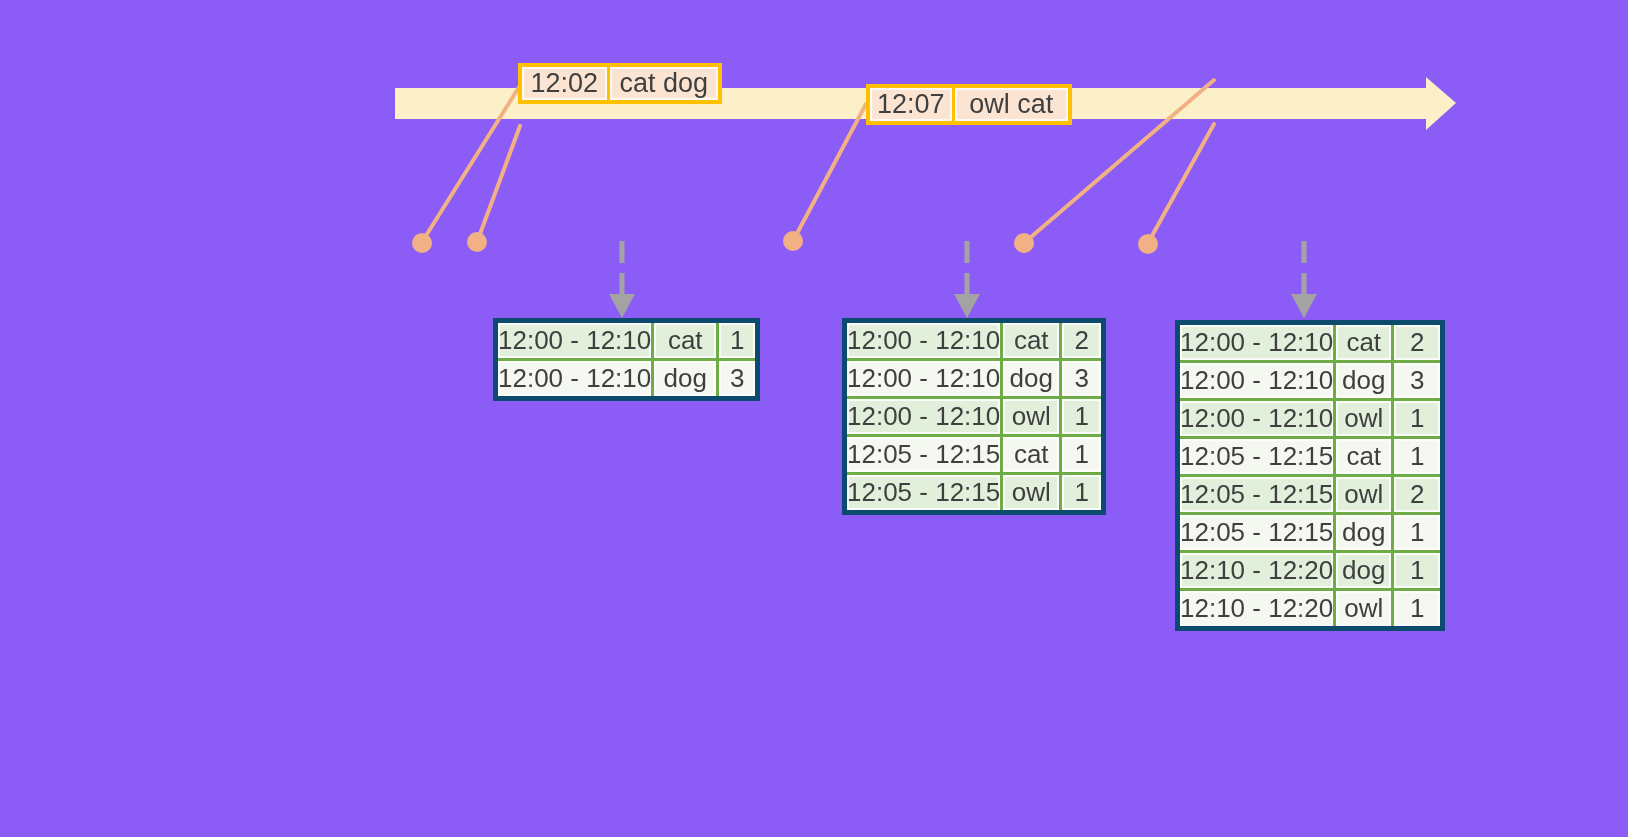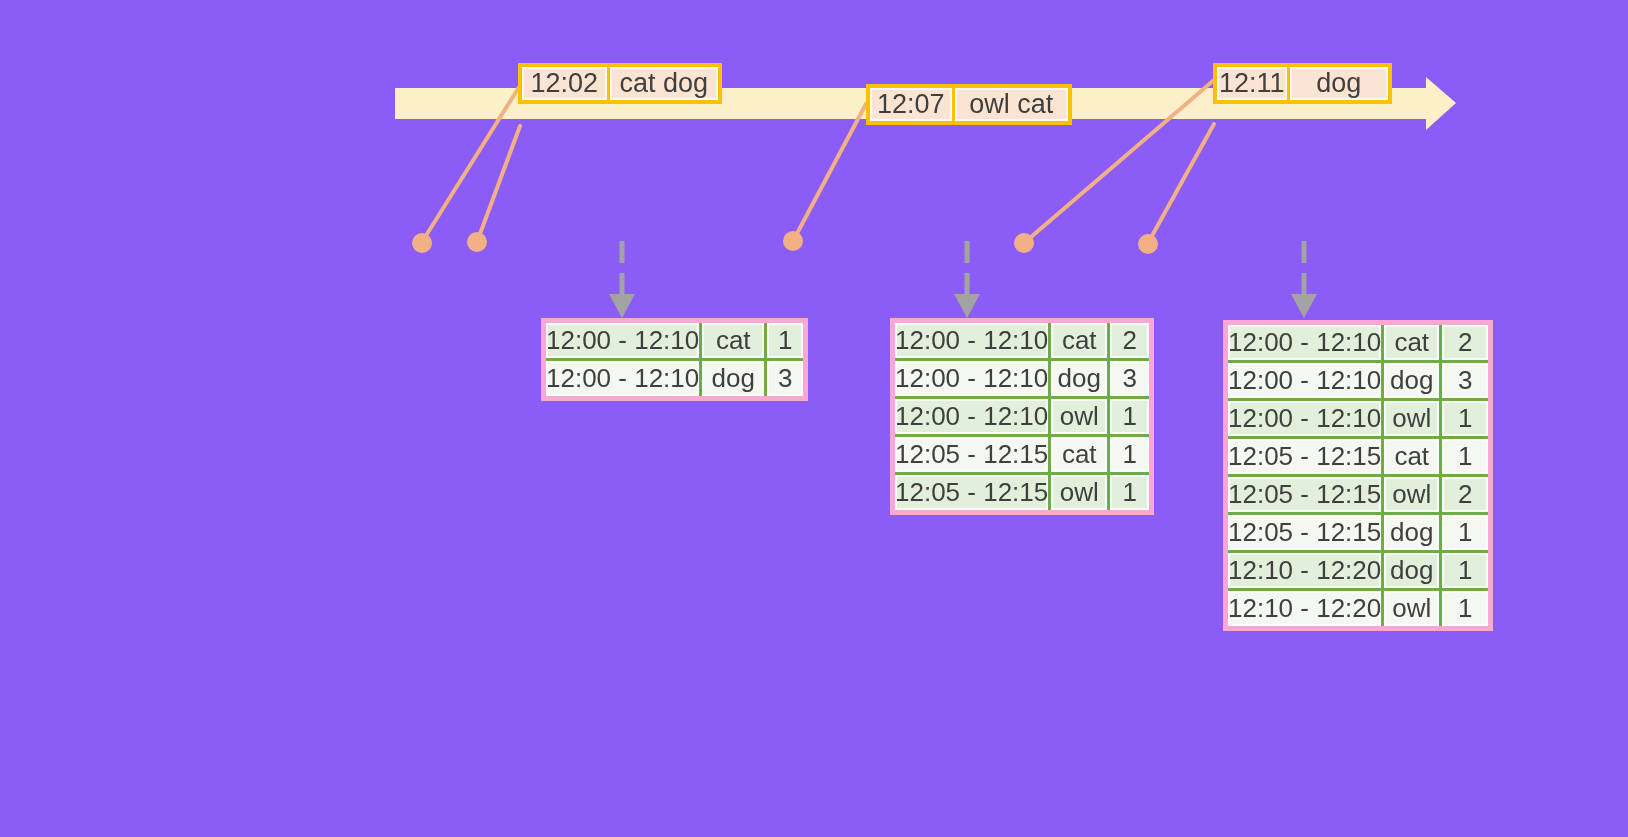--- a/index.html
+++ b/index.html
@@ -45,21 +45,21 @@
   .rtable td {
     border: 3px solid #6EAC45;
     text-align: center;
     vertical-align: middle;
     height: 35px;
     padding: 0;
     box-shadow: inset 0 0 0 2px rgba(255,255,255,0.8);
     overflow: hidden;
     white-space: nowrap;
   }
-  .rtable { border: 5px solid #f9a8d4; margin-left: 48px; }
+  .rtable { border: 5px solid #0c4a6e; }
   .rtable tr:nth-child(odd)  td { background: #E2EFDA; }
   .rtable tr:nth-child(even) td { background: #F4F8F0; }
 
   #etable1 { left: 518px; top: 63px;  }
   #etable2 { left: 866px; top: 84px;  }
   #etable3 { left: 1213px; top: 63px; }
   #rtable1 { left: 493px;  top: 318px; }
   #rtable2 { left: 842px;  top: 318px; }
   #rtable3 { left: 1175px; top: 320px; }
 </style>
@@ -127,24 +127,20 @@
   </tr>
 </tbody>
   </table>
 
   <table id="etable3" class="etable">
     <colgroup>
         <col style="width:73px">
         <col style="width:102px">
       </colgroup>
     <tbody>
-  <tr>
-    <td>12:11</td>
-    <td>dog</td>
-  </tr>
 
 </tbody>
   </table>
 
   <table id="rtable1" class="rtable">
     <colgroup>
         <col style="width:148px">
         <col style="width:65px">
         <col style="width:40px">
       </colgroup>

